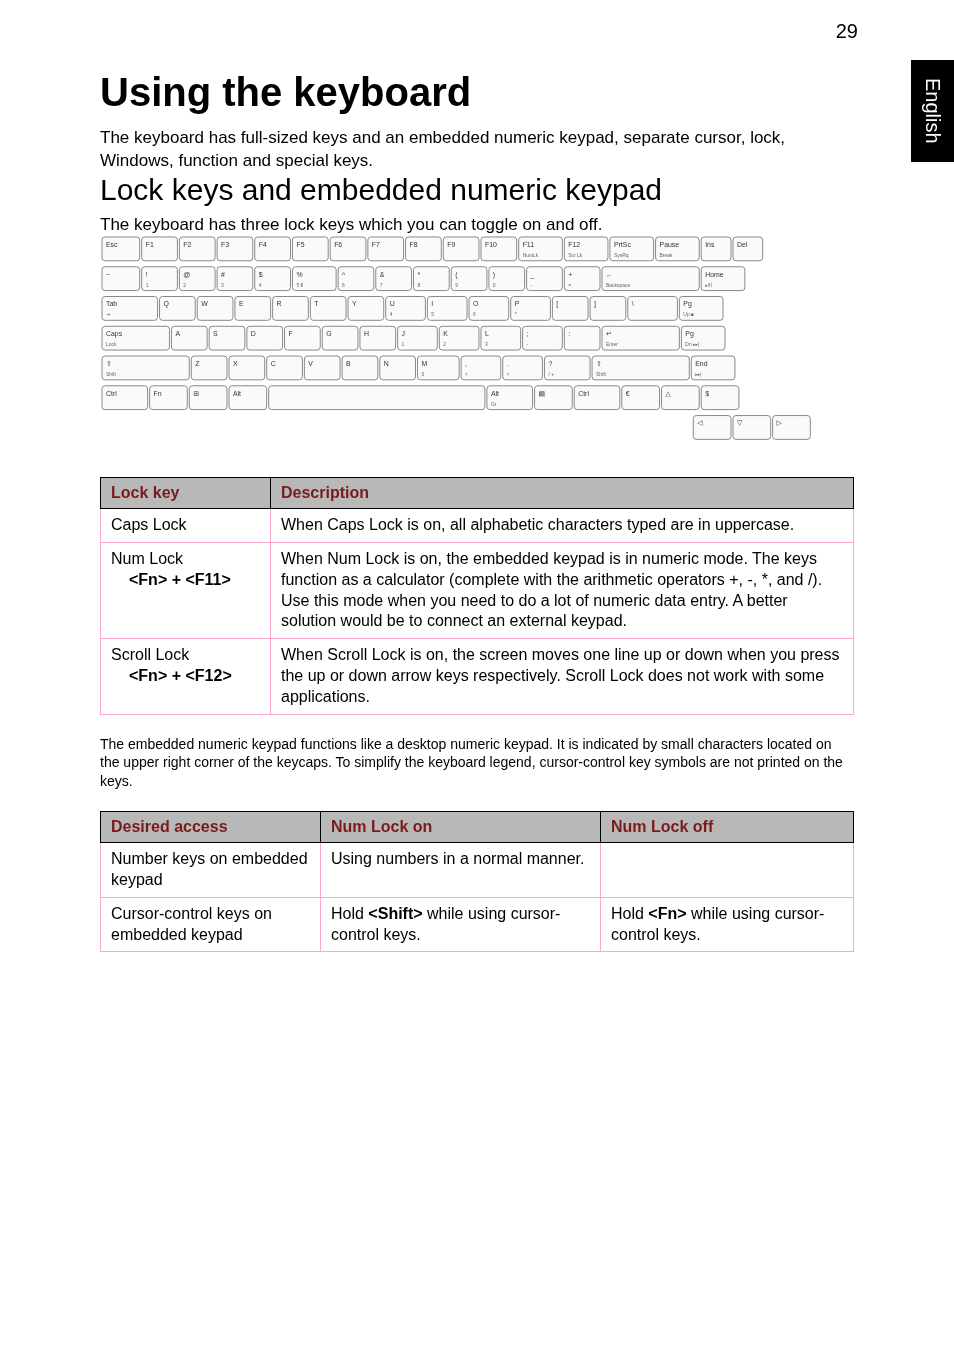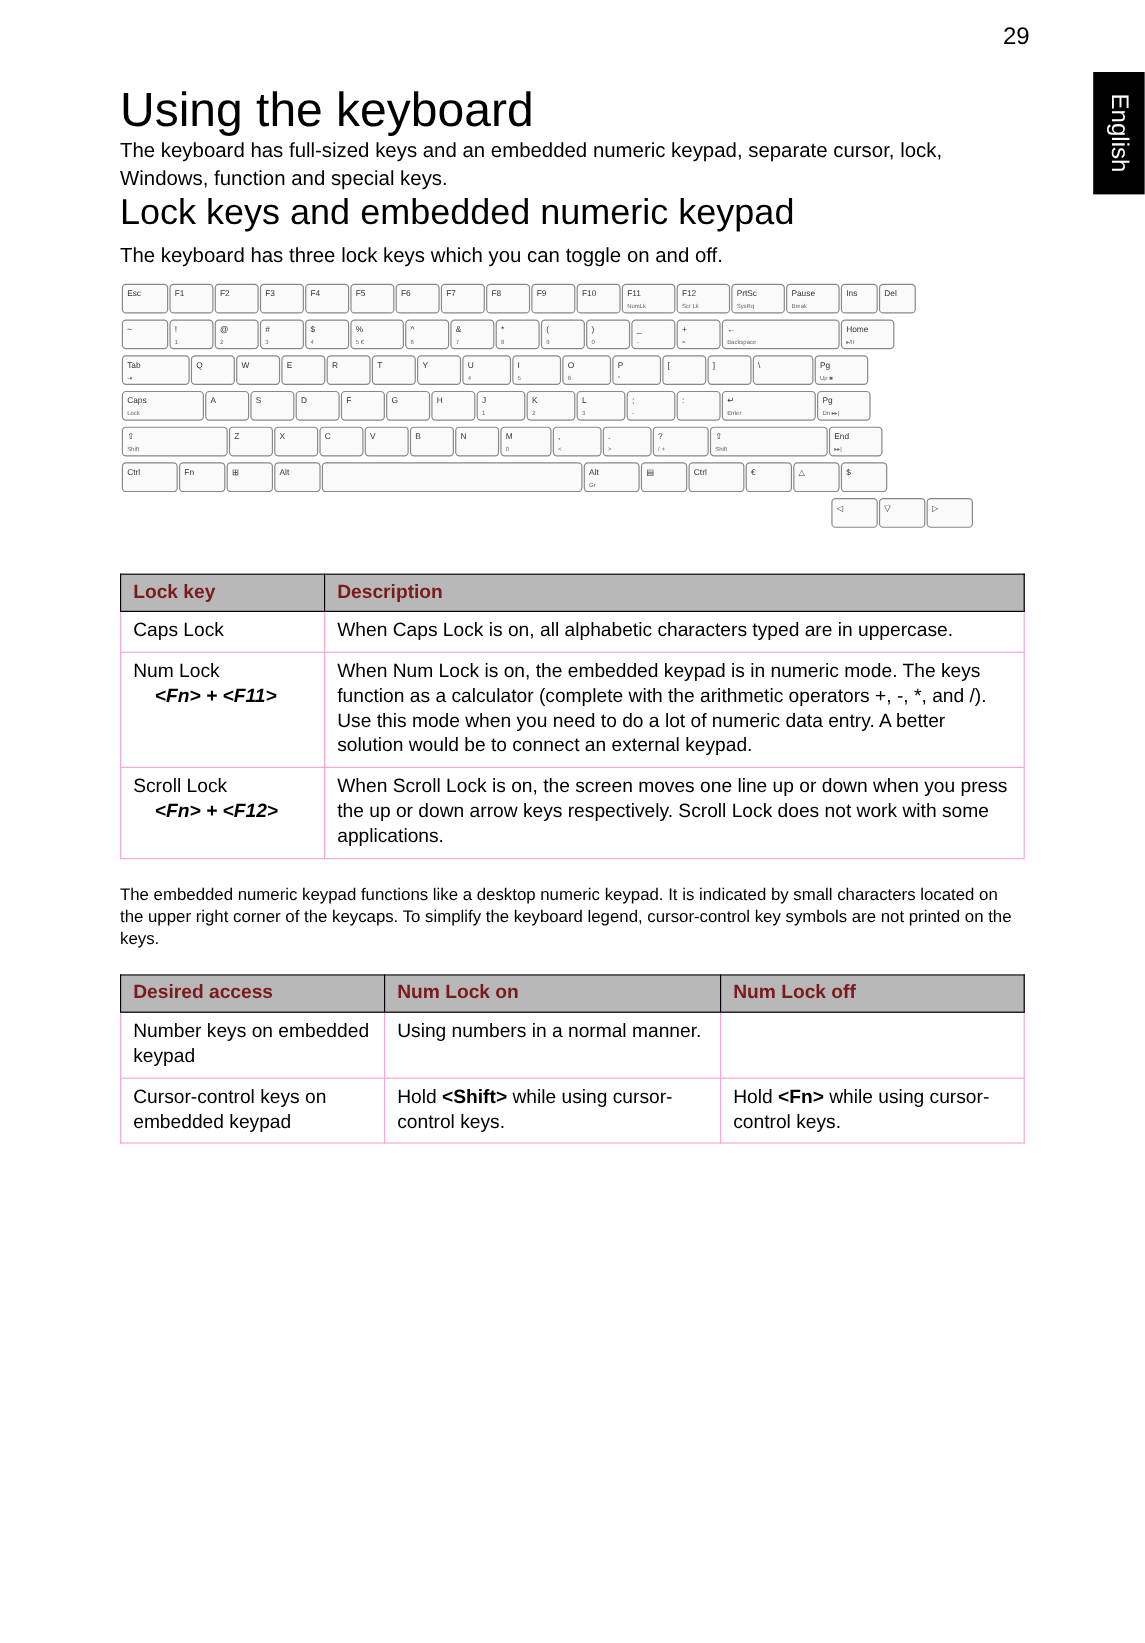--- a/index.html
+++ b/index.html
@@ -26,35 +26,35 @@
     right: 0;
     background: #000;
     color: #fff;
     padding: 18px 10px;
     writing-mode: vertical-rl;
     font-size: 20px;
     font-family: "Segoe UI", Arial, sans-serif;
   }
   h1 {
     font-size: 40px;
-    font-weight: 400;
+    font-weight: 700;
     margin-top: 40px;
+    margin-bottom: 12px;
   }
   .intro {
     font-size: 17px;
     line-height: 1.35;
   }
   h2 {
     font-size: 30px;
     font-weight: 500;
     margin-bottom: 8px;
   }
   .subintro {
     font-size: 17px;
-    margin-bottom: 12px;
   }
   .keyboard-svg {
     width: 100%;
     margin-bottom: 20px;
   }
   table {
     width: 100%;
     border-collapse: collapse;
     margin-bottom: 20px;
     font-size: 16px;
@@ -70,21 +70,21 @@
     border: 1px solid #000;
     color: #7a1a1a;
   }
   tbody td {
     padding: 6px 10px;
     border: 1px solid #f9a8d4;
     vertical-align: top;
     line-height: 1.3;
   }
   .key-col { width: 170px; }
-  .sub-key { padding-left: 18px; display:block;font-style:italic; }
+  .sub-key { padding-left: 18px; display:block; }
   .body-para {
     font-size: 14px;
     line-height: 1.35;
     margin-bottom: 20px;
   }
   .access-col1 { width: 220px; }
   .access-col2 { width: 280px; }
   .bold { font-weight: 700; }
 </style>
 </head>

